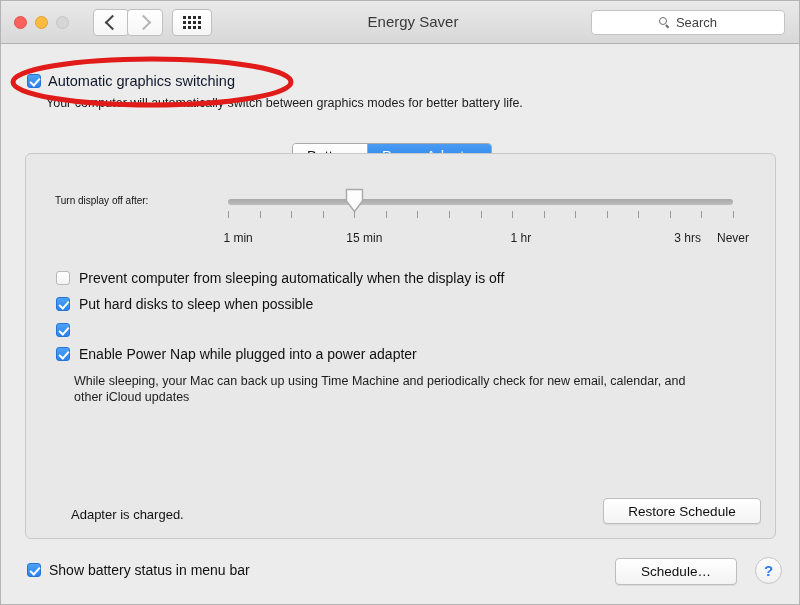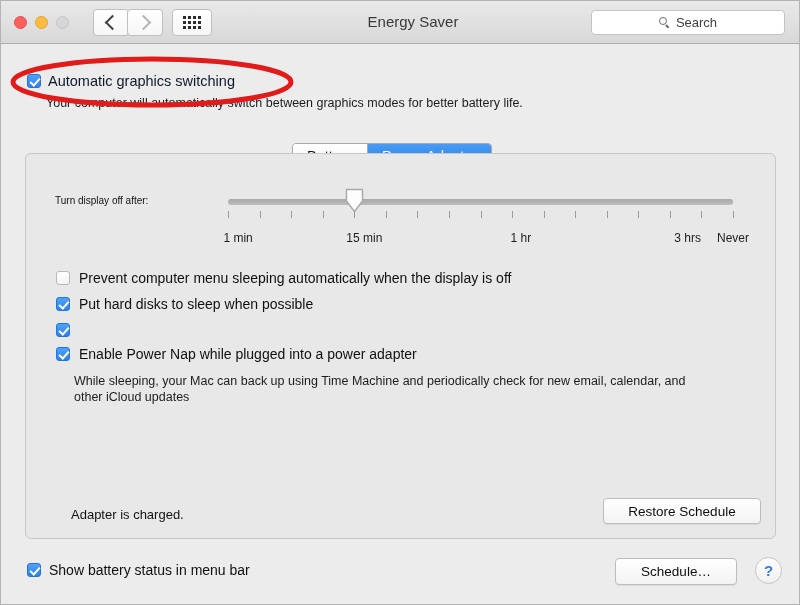--- a/index.html
+++ b/index.html
@@ -414,21 +414,21 @@
       <span style="left: 2%;">1 min</span>
       <span style="left: 27%;">15 min</span>
       <span style="left: 58%;">1 hr</span>
       <span style="left: 91%;">3 hrs</span>
       <span style="left: 100%;">Never</span>
     </div>
 
   <div class="opts" id="options-list">
       <div class="optrow">
         <span class="cb off"></span>
-        <span class="optlabel">Prevent computer menu sleeping automatically when the display is off</span>
+        <span class="optlabel">Prevent computer from sleeping automatically when the display is off</span>
       </div>
       <div class="optrow">
         <span class="cb on"></span>
         <span class="optlabel">Put hard disks to sleep when possible</span>
       </div>
       <div class="optrow">
         <span class="cb on"></span>
       </div>
       <div class="optrow">
         <span class="cb on"></span>

